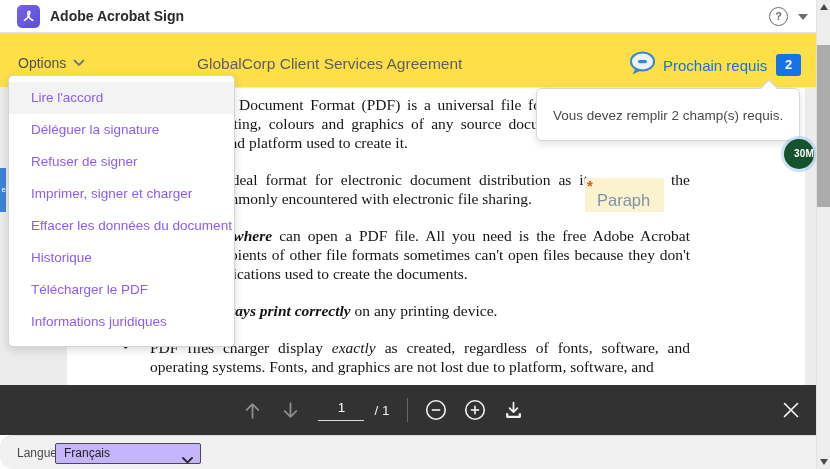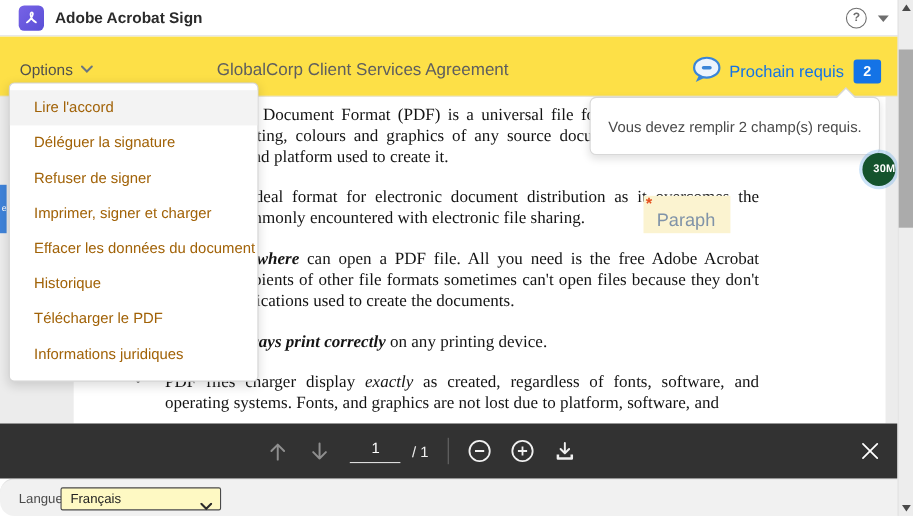--- a/index.html
+++ b/index.html
@@ -49,21 +49,21 @@
   .sig-label { position:absolute; left:12px; bottom:2px; color:#8093a8; font-size:16.5px;
                font-family:Liberation Sans, sans-serif; white-space:nowrap; }
 
   
   .left-tab { position:absolute; left:0; top:168px; width:6px; height:44px; background:#3f83d9; z-index:8;
               overflow:hidden; color:#fff; font-size:8px; line-height:44px; text-align:right; }
 
   
   .dropdown { position:absolute; left:8px; top:75px; width:227px; background:#fff; border:1px solid #d4d4d4;
               border-radius:5px; box-shadow:0 3px 10px rgba(0,0,0,0.14); padding:6px 0 8px 0; z-index:20; }
-  .menu-item { height:32px; line-height:32px; padding-left:22px; font-size:13.5px; color:#a16207;
+  .menu-item { height:32px; line-height:32px; padding-left:22px; font-size:13.5px; color:#8b5cf6;
                white-space:nowrap; cursor:pointer; }
   .menu-item.highlight { background:#f3f3f3; }
 
   
   .tooltip { position:absolute; left:536px; top:88px; width:264px; height:53px; background:#fff;
              border:1px solid #d8d8d8; border-radius:6px; box-shadow:0 3px 8px rgba(0,0,0,0.12); z-index:25; }
   .tooltip-text { position:absolute; left:16px; top:0; height:53px; line-height:53px; font-size:13.5px; color:#4a4a4a; }
   .tooltip:before { content:""; position:absolute; left:222px; top:-10px; border-left:10px solid transparent;
                     border-right:10px solid transparent; border-bottom:10px solid #d8d8d8; }
   .tooltip:after { content:""; position:absolute; left:223px; top:-8px; border-left:9px solid transparent;
@@ -84,21 +84,21 @@
                 font-family:"Liberation Sans", sans-serif; }
   .page-total { color:#f0f0f0; font-size:13.5px; }
   .vdivider { width:1px; height:24px; background:#696969; }
   .icon-btn { display:flex; align-items:center; justify-content:center; cursor:pointer; }
   .close-btn { position:absolute; left:782px; top:16px; cursor:pointer; }
 
   
   .footer { position:absolute; left:0; top:435px; width:830px; height:34px; background:#f1f1f1;
             border-top:1px solid #dedede; z-index:28;border-radius:13px; }
   .lang-label { position:absolute; left:17px; top:10px; font-size:12px; color:#4b4b4b; }
-  .lang-select { position:absolute; left:55px; top:7px; width:146px; height:21px; background:#fef9c3;
+  .lang-select { position:absolute; left:55px; top:7px; width:146px; height:21px; background:#c4b5fd;
                  border:1px solid #4a4a4a; border-radius:2px; font-size:12px; color:#222;
                  line-height:19px; padding-left:8px; cursor:pointer; }
   .lang-chevron { position:absolute; right:7px; top:7px; }
 
   
   .scrollbar { position:absolute; left:816px; top:0; width:14px; height:469px; background:#ededed;
                border-left:1px solid #e2e2e2; z-index:40; }
   .sb-up { position:absolute; left:3px; top:4px; width:0; height:0; border-left:4px solid transparent;
            border-right:4px solid transparent; border-bottom:6px solid #4a4a4a; cursor:pointer; }
   .sb-down { position:absolute; left:3px; top:459px; width:0; height:0; border-left:4px solid transparent;

